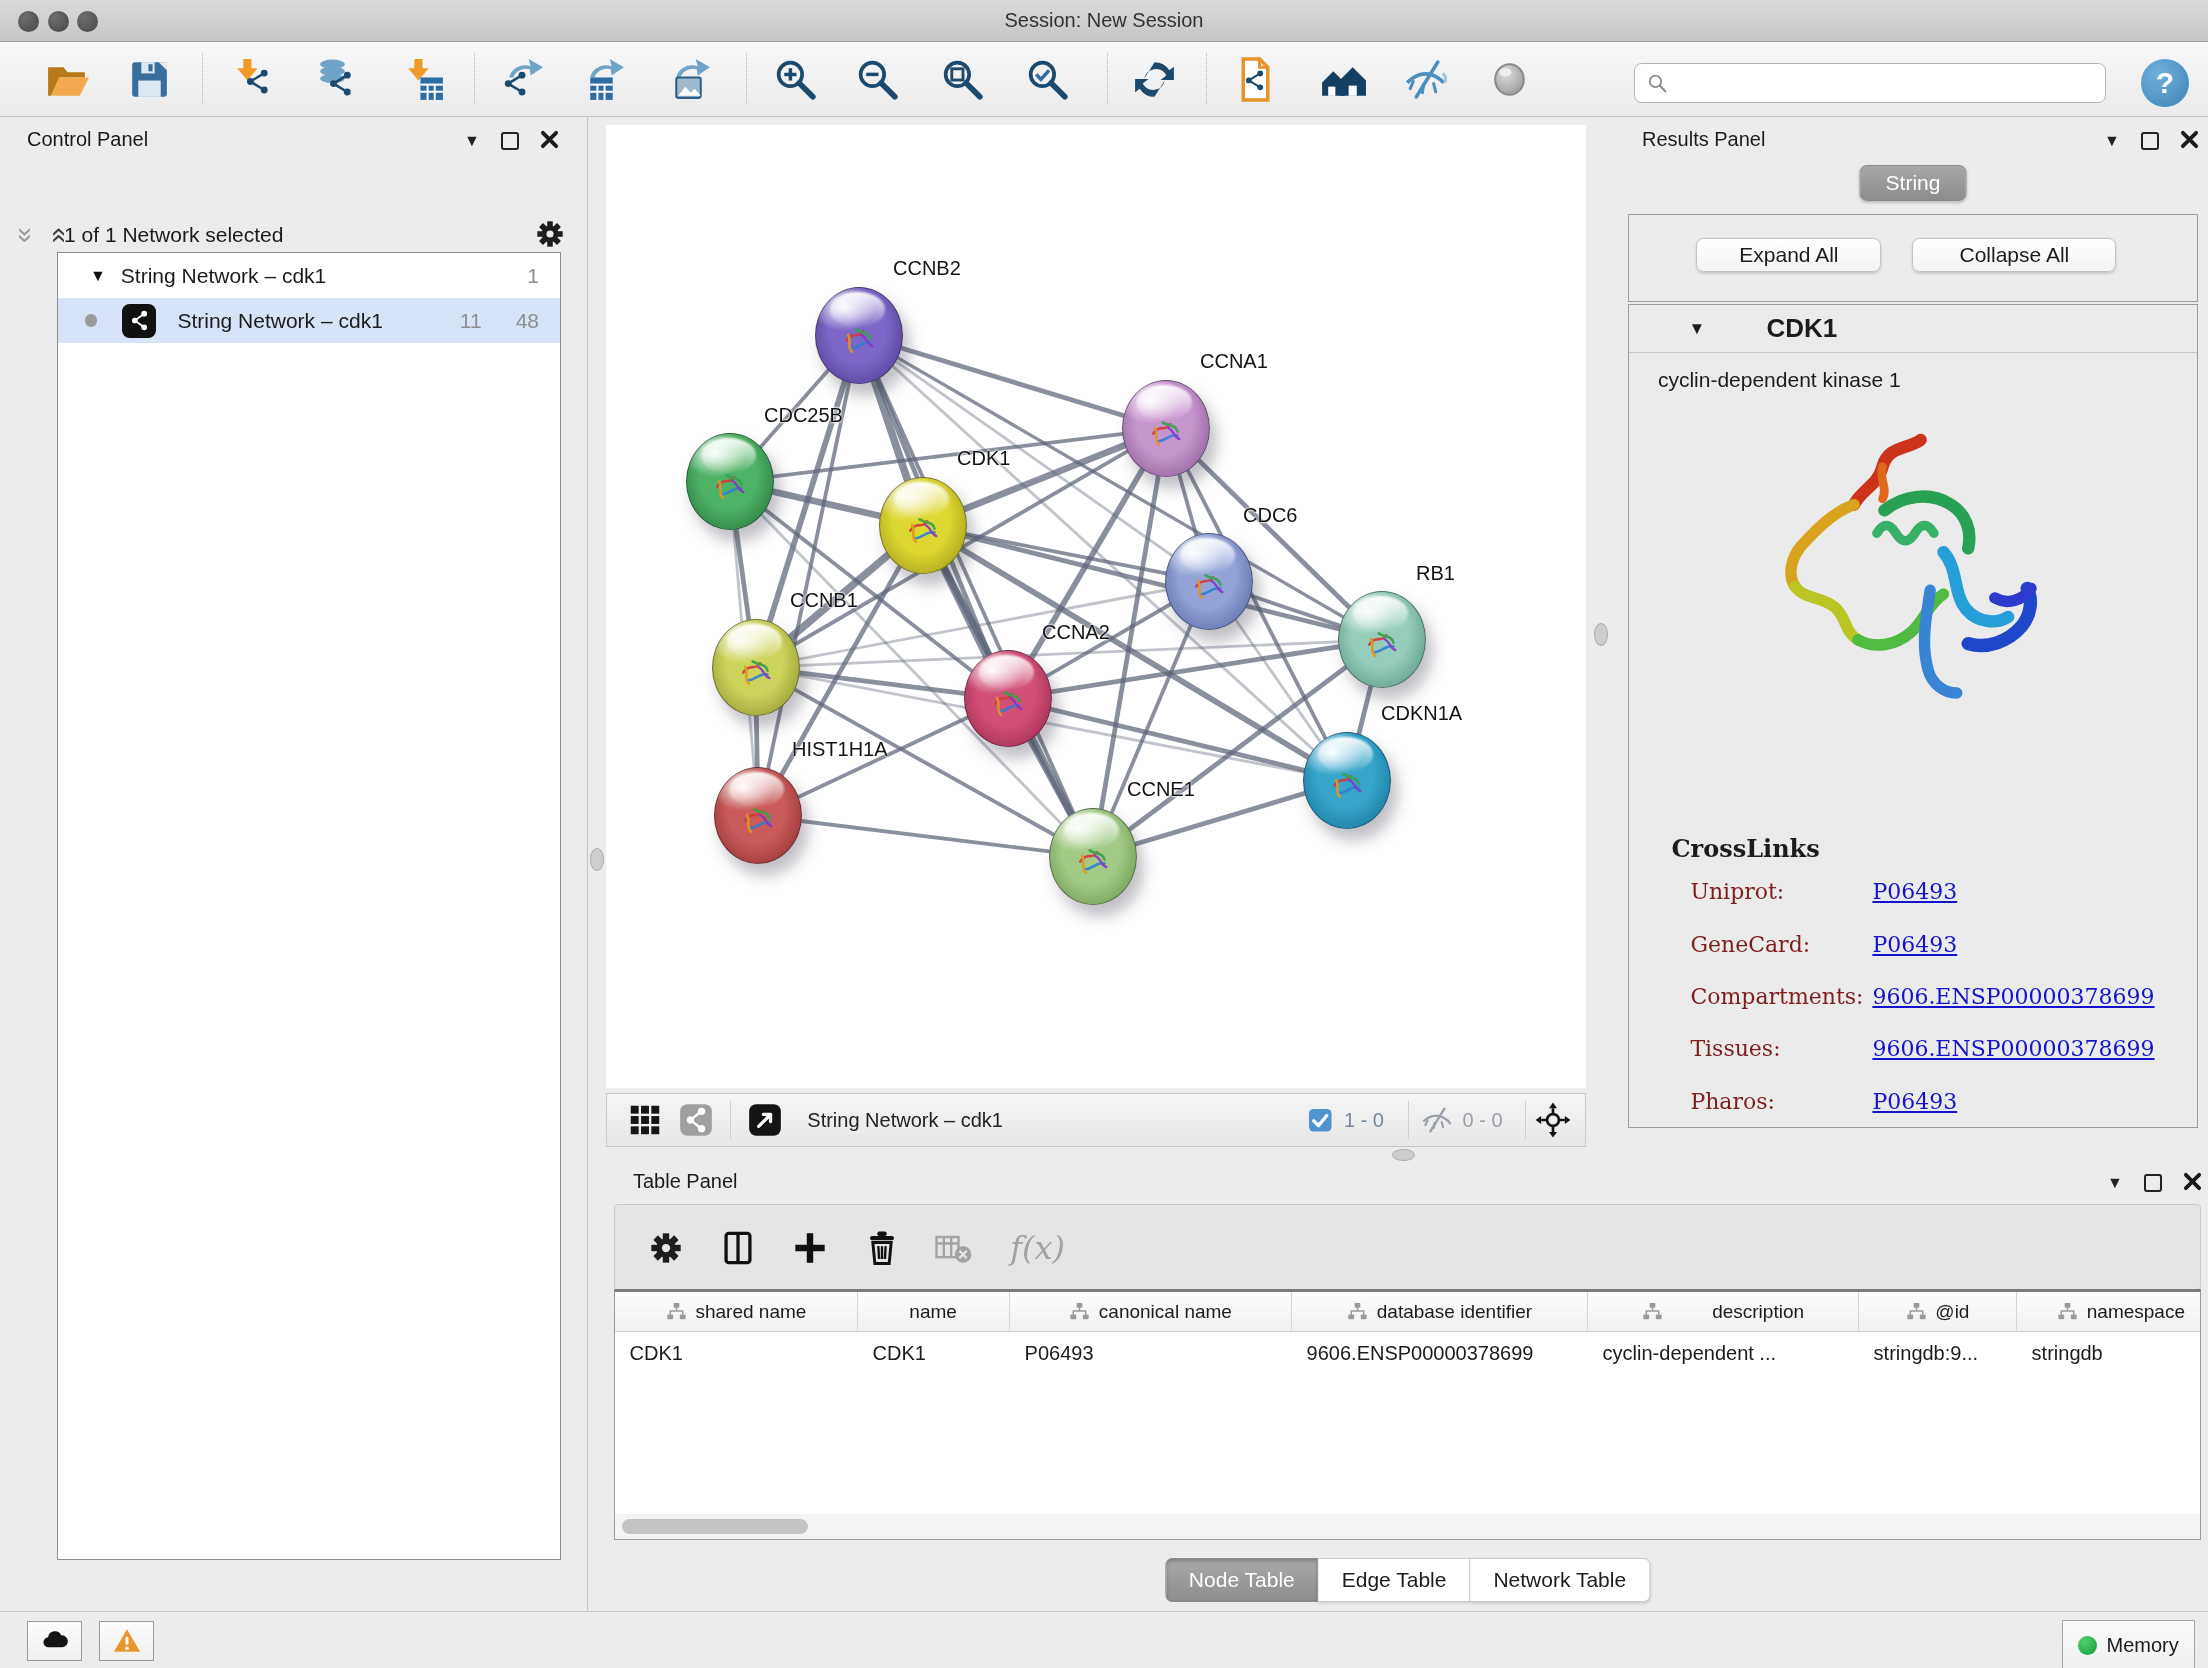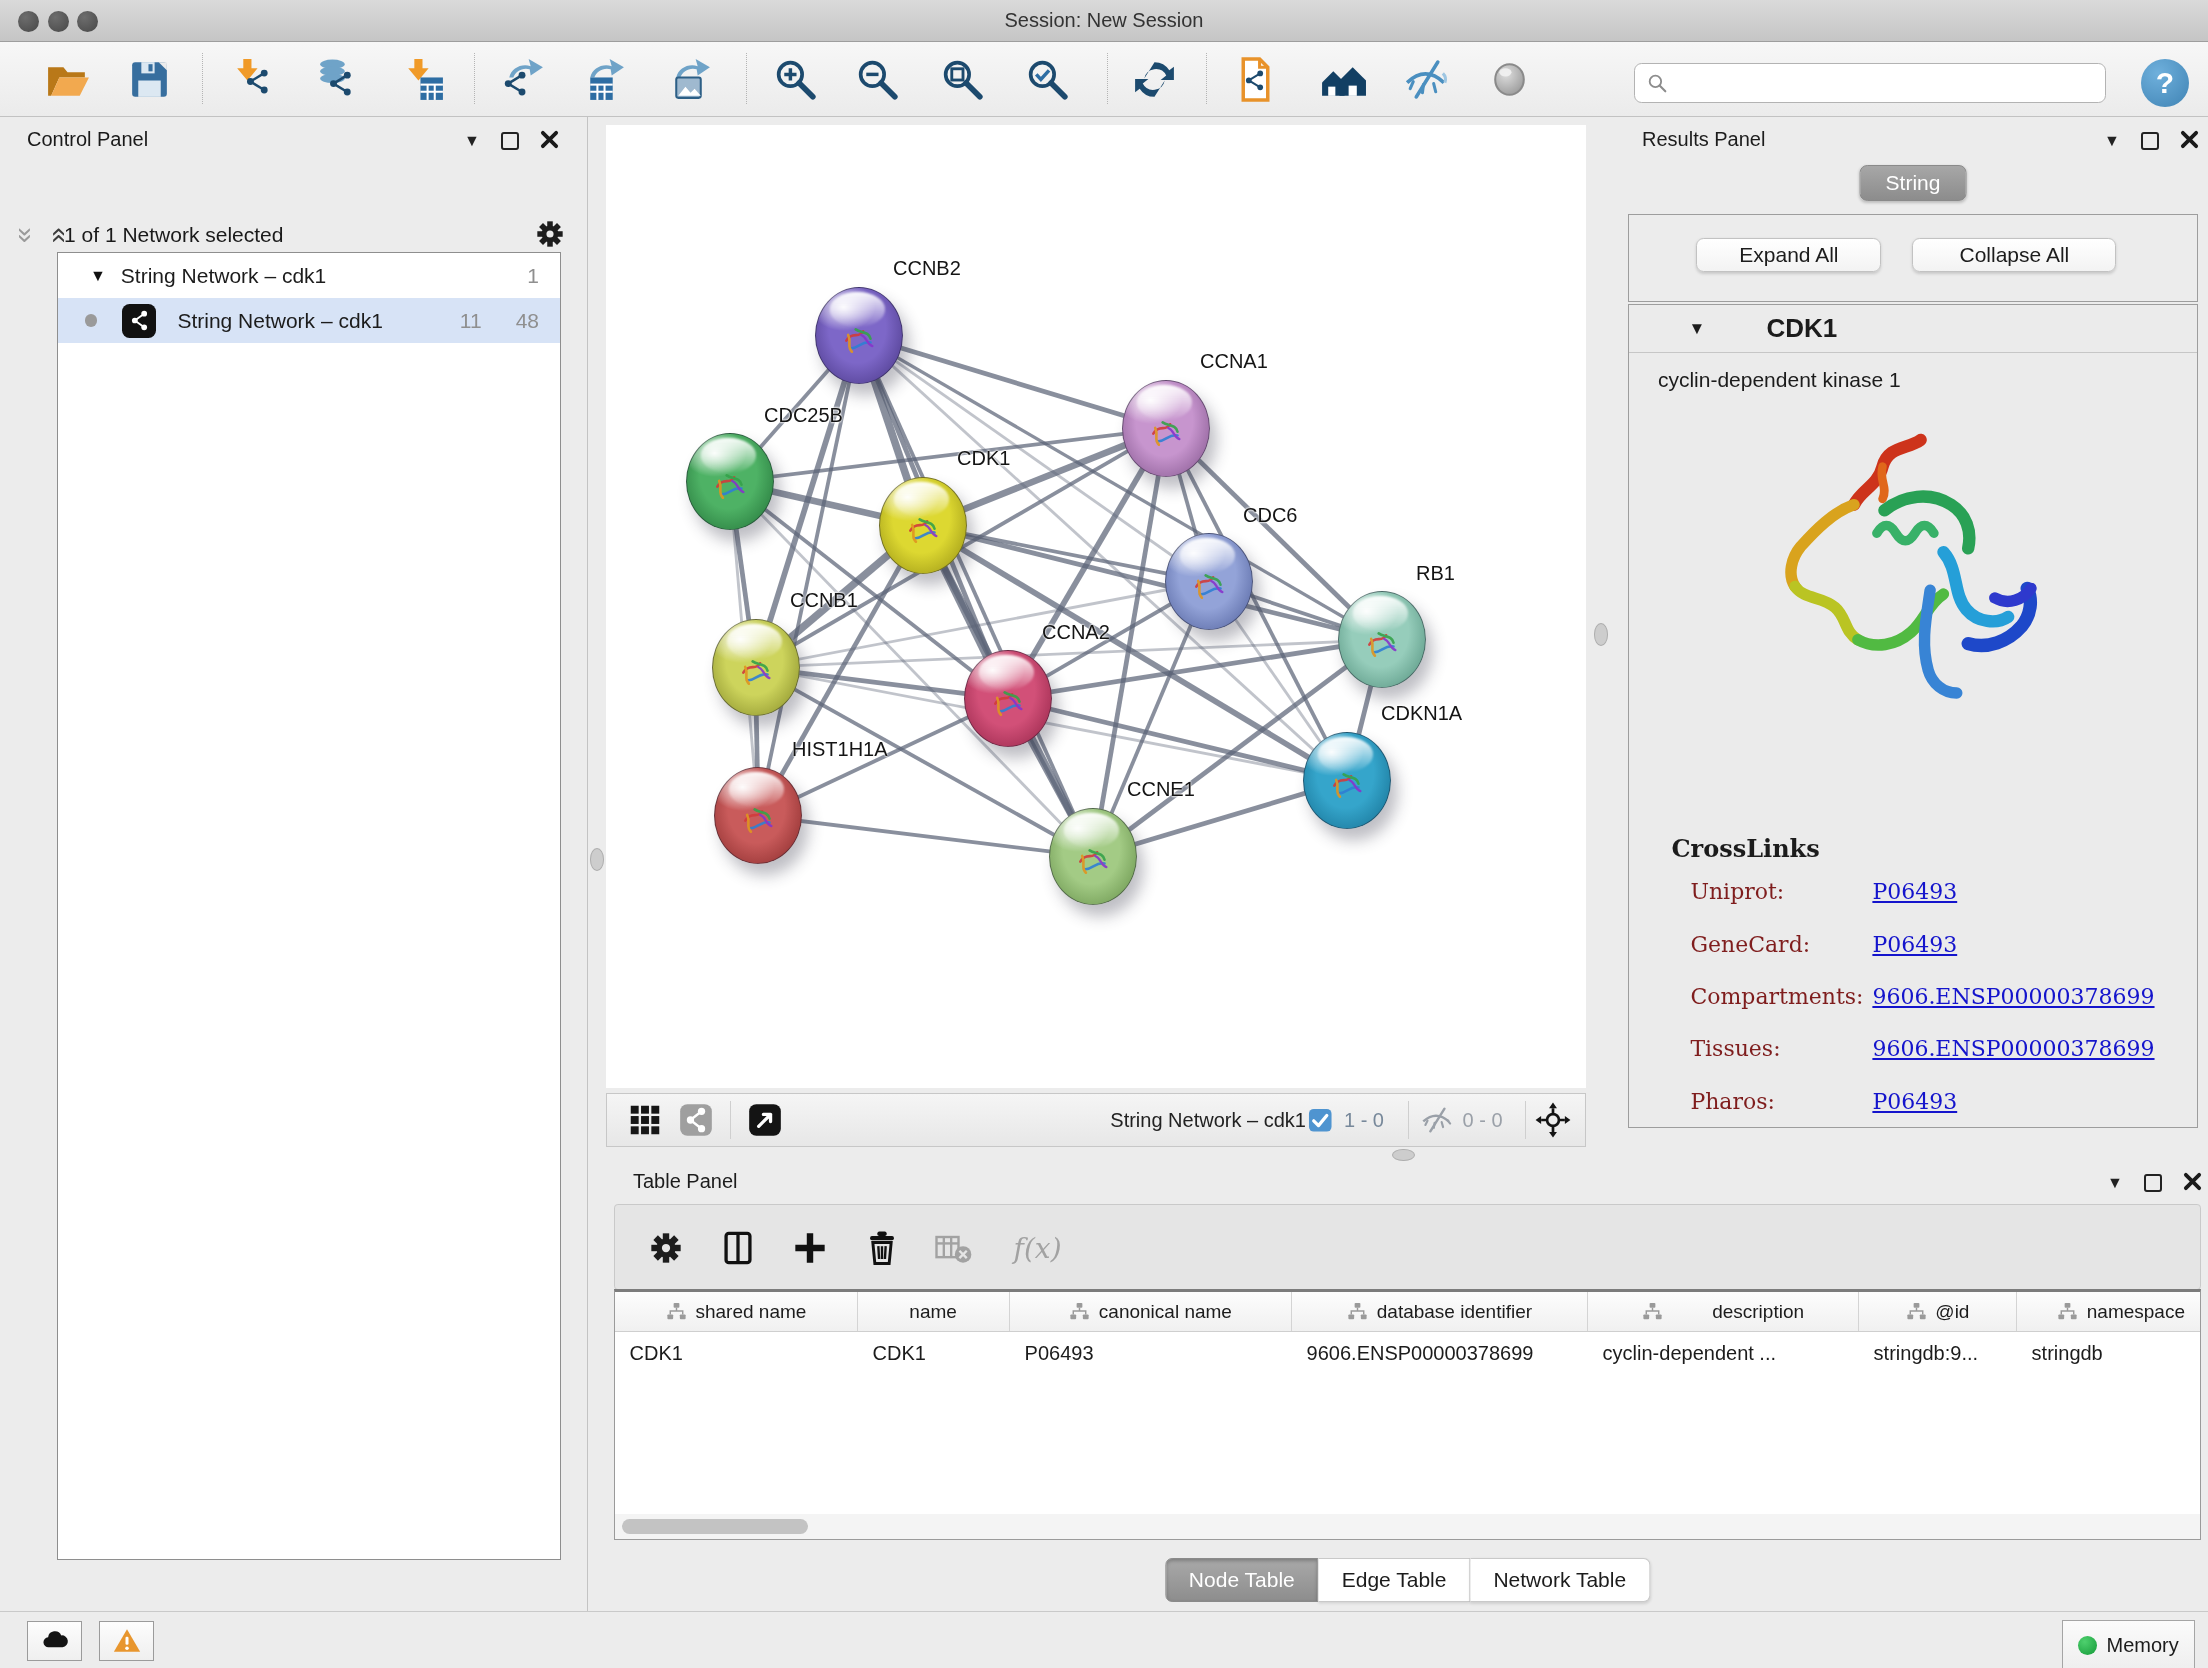--- a/index.html
+++ b/index.html
@@ -64,21 +64,21 @@
   .tr-expander{margin-left:32px;font-size:16px;color:#111;}
   .tr-dot{width:12.4px;height:12.4px;border-radius:50%;background:#9a9a9a;margin-left:27px;}
   .tr-appicon{width:34px;height:34px;border-radius:7.6px;background:#111;margin-left:25px;
     display:flex;align-items:center;justify-content:center;}
   .tr-appicon svg{width:25px;height:25px;}
   .tr-label{margin-left:21px;flex:1;}
   .tr-count{color:#8f8f8f;margin-right:21px;}
   .tr-count.two{margin-right:34px;}
 
   
-  #network-area{position:absolute;left:606px;top:117px;width:980px;height:1045px;text-align:right;}
+  #network-area{position:absolute;left:606px;top:117px;width:980px;height:1045px;}
   #net-canvas{position:absolute;left:0;top:7.6px;width:980px;height:963px;background:#fff;}
   #edges{position:absolute;left:0;top:0;}
   .node{position:absolute;width:88px;height:97px;border-radius:50%;
     border:1px solid rgba(25,25,40,.45);box-shadow:6.7px 11.4px 15px rgba(40,40,60,.30);}
   .node .gloss{position:absolute;left:16%;top:5%;width:64%;height:36%;border-radius:50%;
     background:linear-gradient(rgba(255,255,255,.95),rgba(255,255,255,.04));filter:blur(1px);}
   .node svg{position:absolute;left:24%;top:28%;width:52%;height:52%;opacity:.9;}
   .node-label{position:absolute;font-size:20px;color:#141414;white-space:nowrap;
     text-shadow:0 1px 1.9px #fff,0 -1px 1.9px #fff;}
   #net-footer{position:absolute;left:0;top:976px;width:980px;height:54px;
@@ -121,21 +121,21 @@
 
   
   #table-panel{position:absolute;left:606px;top:1162px;width:1603px;height:449px;background:#ececec;}
   #tp-title{position:absolute;left:27px;top:7.6px;font-size:20px;}
   #tp-hdr-icons{left:1501px;top:9.5px;}
   #tp-toolbar{position:absolute;left:7.6px;right:7.6px;top:42px;height:86px;
     background:#e5e5e5;border:1px solid #c9c9c9;border-radius:3.8px;}
   .tp-tool{position:absolute;top:19px;width:48px;height:48px;display:flex;
     align-items:center;justify-content:center;}
   .tp-tool svg{width:44px;height:44px;}
-  #tp-fx{font-family:"DejaVu Serif", serif;font-style:italic;font-size:28px;color:#a2a2a2;}
+  #tp-fx{font-family:"DejaVu Serif", serif;font-style:italic;font-size:32px;color:#a2a2a2;}
   #tp-table{position:absolute;left:7.6px;right:7.6px;top:127px;height:251px;background:#fff;
     border:1px solid #9a9a9a;border-top:3.8px solid #7c7c7c;overflow:hidden;}
   #tp-headrow{display:flex;height:40px;background:linear-gradient(#fdfdfd,#f0f0f0);
     border-bottom:1px solid #cfcfcf;}
   .th{display:flex;align-items:center;justify-content:center;gap:7.6px;font-size:19px;
     border-right:1px solid #d4d4d4;flex:none;overflow:hidden;white-space:nowrap;}
   .th svg{width:23px;height:23px;flex:none;}
   .tr-data{display:flex;height:42px;}
   .td{display:flex;align-items:center;padding-left:15px;font-size:20px;flex:none;
     overflow:hidden;white-space:nowrap;}

